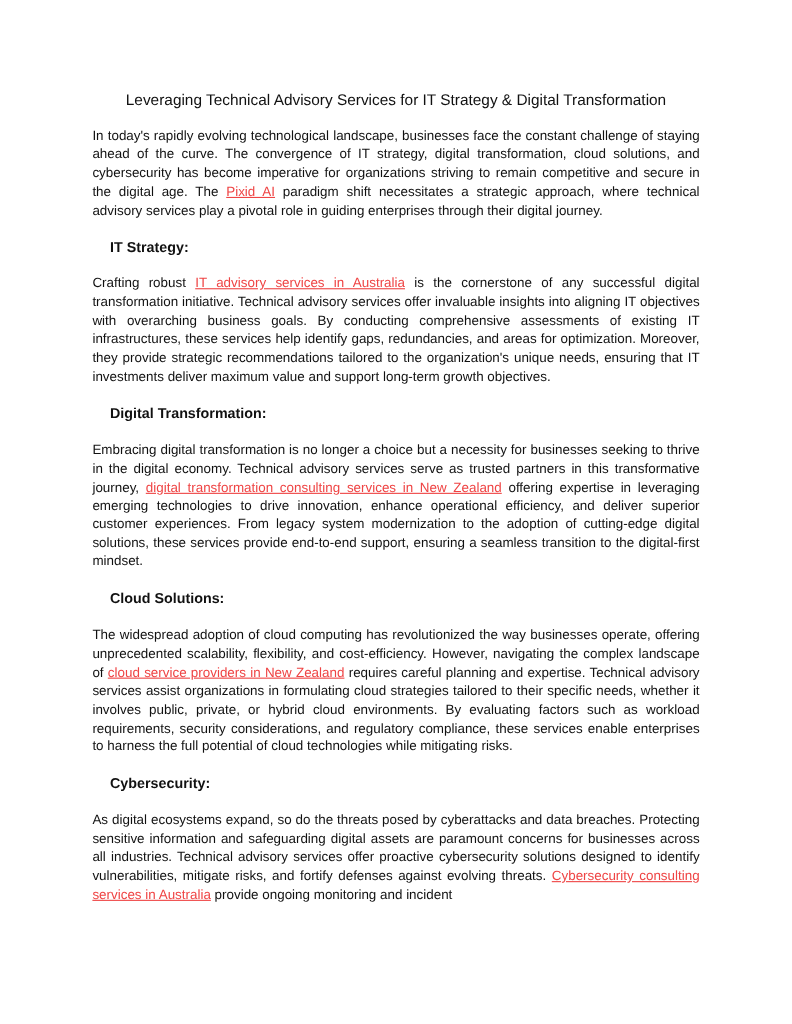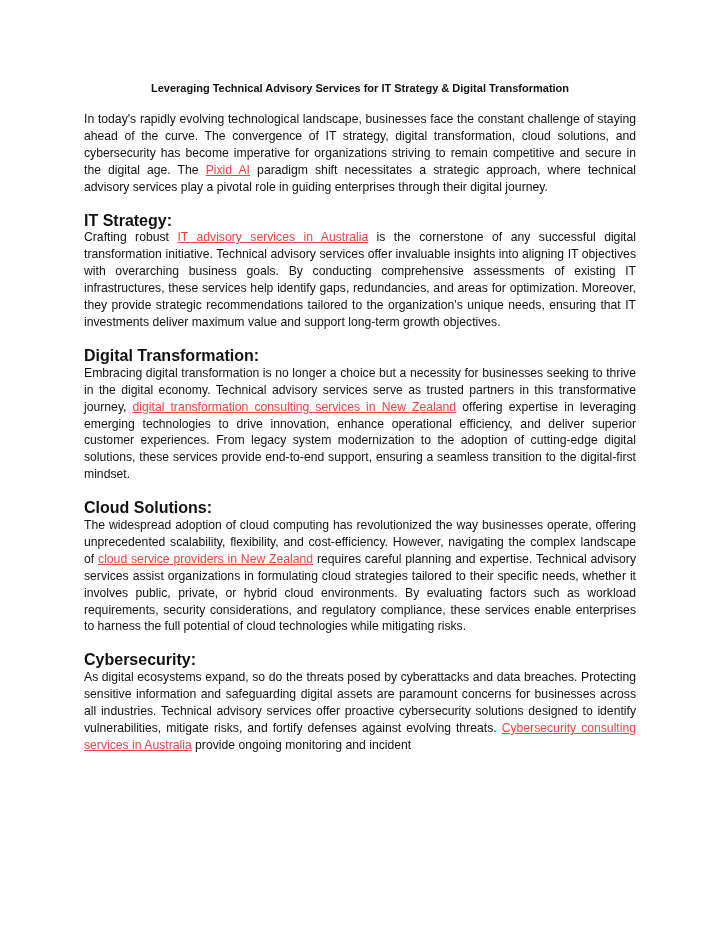--- a/index.html
+++ b/index.html
@@ -1,22 +1,22 @@
 <!DOCTYPE html>
 <html><head>
 <meta charset="utf-8">
 <style>
   html, body { margin: 0; padding: 0; background: #ffffff; }
   body { width: 720px; height: 931px; position: relative; overflow: hidden;
          font-family: "Liberation Sans", sans-serif; color: #111111; }
   .page { position: absolute; left: 84px; top: 82px; width: 552px; }
-  .title { font-weight: bold; font-size: 11px; text-align: center; margin: 0 0 17px 0;
+  .title { font-weight: normal; font-size: 14px; text-align: center; margin: 0 0 17px 0;
            letter-spacing: 0; white-space: nowrap; }
   .para { font-size: 12.2px; line-height: 16.9px; text-align: justify; margin: 0 0 17px 0; }
-  .section-heading { font-weight: bold; font-size: 16px; line-height: 16.9px; margin: 0; display: block; }
+  .section-heading { font-weight: bold; font-size: 13px; line-height: 16.9px; margin: 16px; display: block; }
   a.link { color: #ef4444; text-decoration: underline; }
 </style>
 </head>
 <body>
 
 <div class="page">
   <h1 class="title">Leveraging Technical Advisory Services for IT Strategy &amp; Digital Transformation</h1>
 
   <p class="para"><span>In today's rapidly evolving technological landscape, businesses face the constant challenge of staying ahead of the curve. The convergence of IT strategy, digital transformation, cloud solutions, and cybersecurity has become imperative for organizations striving to remain competitive and secure in the digital age. The </span><a class="link">Pixid AI</a><span> paradigm shift necessitates a strategic approach, where technical advisory services play a pivotal role in guiding enterprises through their digital journey.</span></p>
 

